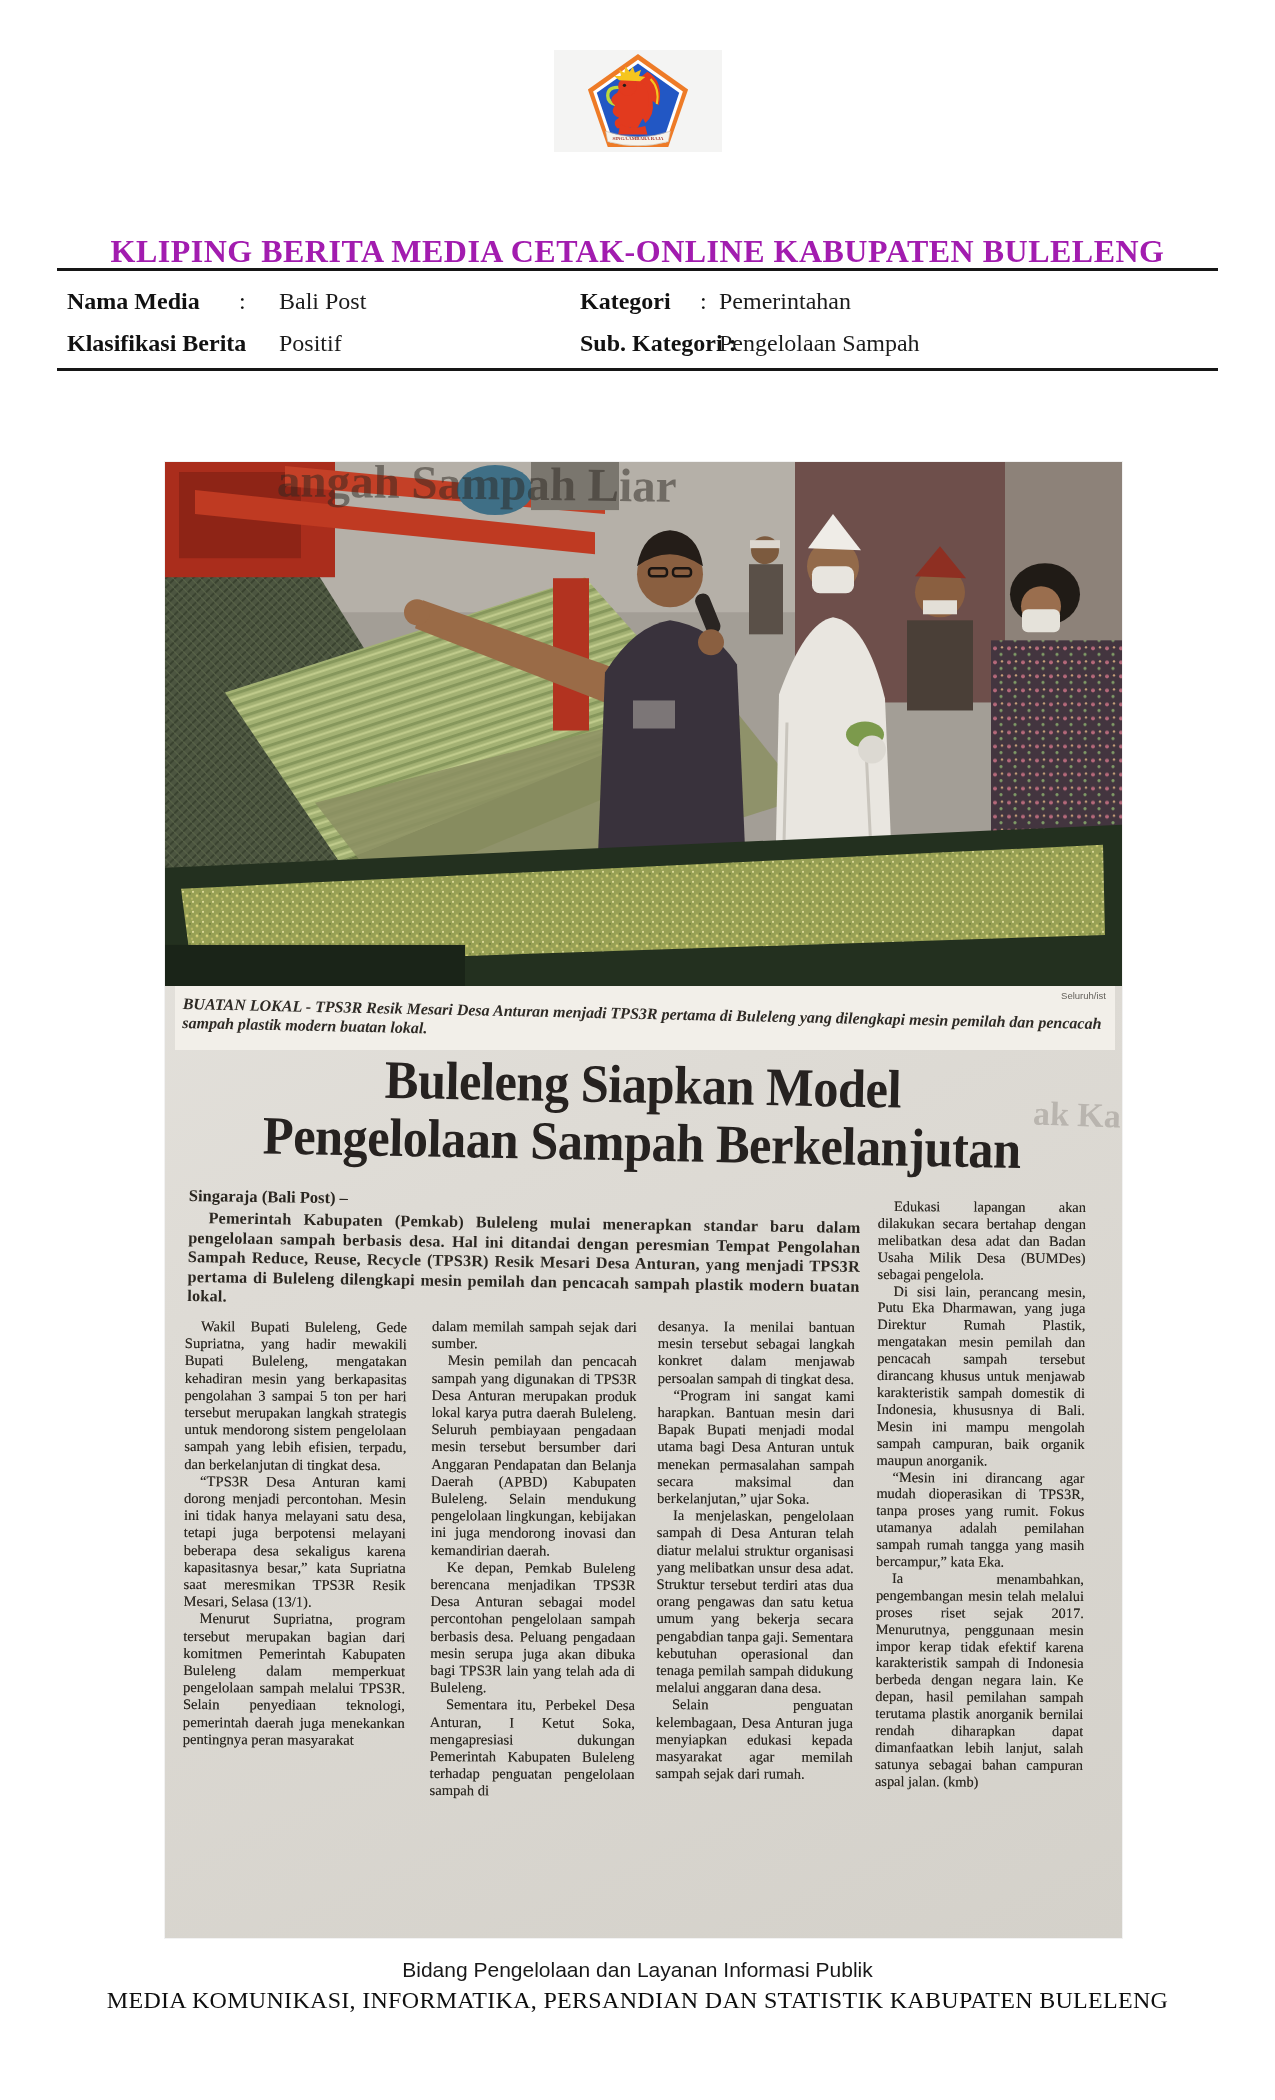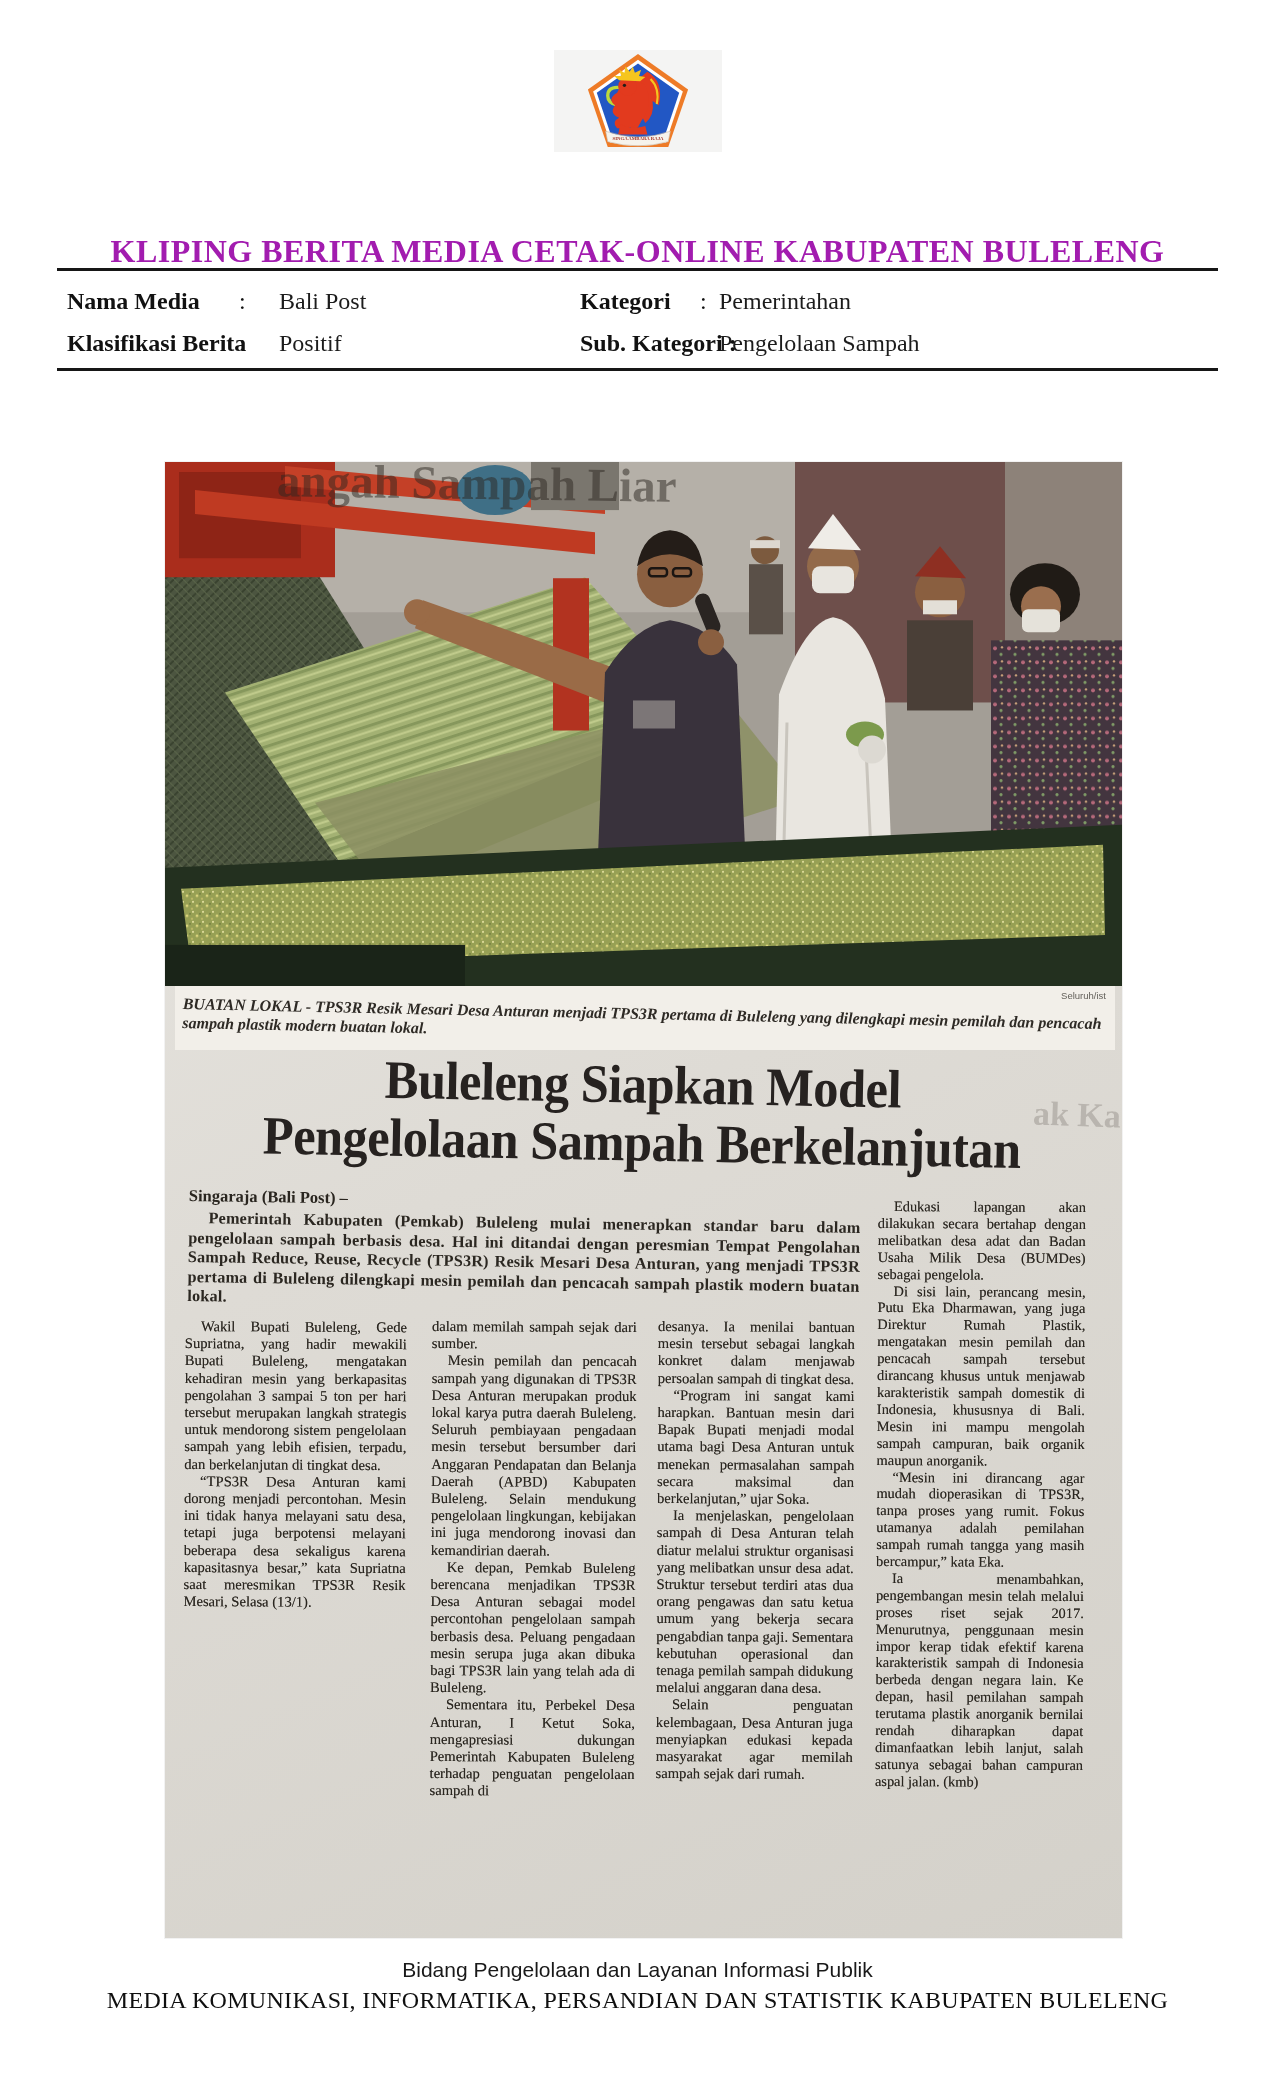--- a/index.html
+++ b/index.html
@@ -225,20 +225,21 @@
   <div class="abs ghost-margin">ak Ka</div>
 
   <div class="abs lead-wrap">
     <p class="dateline">Singaraja (Bali Post) –</p>
     <p class="lead">Pemerintah Kabupaten (Pemkab) Buleleng mulai menerapkan standar baru dalam pengelolaan sampah berbasis desa. Hal ini ditandai dengan peresmian Tempat Pengolahan Sampah Reduce, Reuse, Recycle (TPS3R) Resik Mesari Desa Anturan, yang menjadi TPS3R pertama di Buleleng dilengkapi mesin pemilah dan pencacah sampah plastik modern buatan lokal.</p>
   </div>
 
   <div class="abs news c1">
     <p>Wakil Bupati Buleleng, Gede Supriatna, yang hadir mewakili Bupati Buleleng, mengatakan kehadiran mesin yang berkapasitas pengolahan 3 sampai 5 ton per hari tersebut merupakan langkah strategis untuk mendorong sistem pengelolaan sampah yang lebih efisien, terpadu, dan berkelanjutan di tingkat desa.</p>
     <p>“TPS3R Desa Anturan kami dorong menjadi percontohan. Mesin ini tidak hanya melayani satu desa, tetapi juga berpotensi melayani beberapa desa sekaligus karena kapasitasnya besar,” kata Supriatna saat meresmikan TPS3R Resik Mesari, Selasa (13/1).</p>
+    <p>Menurut Supriatna, program tersebut merupakan bagian dari komitmen Pemerintah Kabupaten Buleleng dalam memperkuat pengelolaan sampah melalui TPS3R. Selain penyediaan teknologi, pemerintah daerah juga menekankan pentingnya peran masyarakat</p>
   </div>
   <div class="abs news c2 cont">
     <p>dalam memilah sampah sejak dari sumber.</p>
     <p>Mesin pemilah dan pencacah sampah yang digunakan di TPS3R Desa Anturan merupakan produk lokal karya putra daerah Buleleng. Seluruh pembiayaan pengadaan mesin tersebut bersumber dari Anggaran Pendapatan dan Belanja Daerah (APBD) Kabupaten Buleleng. Selain mendukung pengelolaan lingkungan, kebijakan ini juga mendorong inovasi dan kemandirian daerah.</p>
     <p>Ke depan, Pemkab Buleleng berencana menjadikan TPS3R Desa Anturan sebagai model percontohan pengelolaan sampah berbasis desa. Peluang pengadaan mesin serupa juga akan dibuka bagi TPS3R lain yang telah ada di Buleleng.</p>
     <p>Sementara itu, Perbekel Desa Anturan, I Ketut Soka, mengapresiasi dukungan Pemerintah Kabupaten Buleleng terhadap penguatan pengelolaan sampah di</p>
   </div>
   <div class="abs news c3 cont">
     <p>desanya. Ia menilai bantuan mesin tersebut sebagai langkah konkret dalam menjawab persoalan sampah di tingkat desa.</p>
     <p>“Program ini sangat kami harapkan. Bantuan mesin dari Bapak Bupati menjadi modal utama bagi Desa Anturan untuk menekan permasalahan sampah secara maksimal dan berkelanjutan,” ujar Soka.</p>

